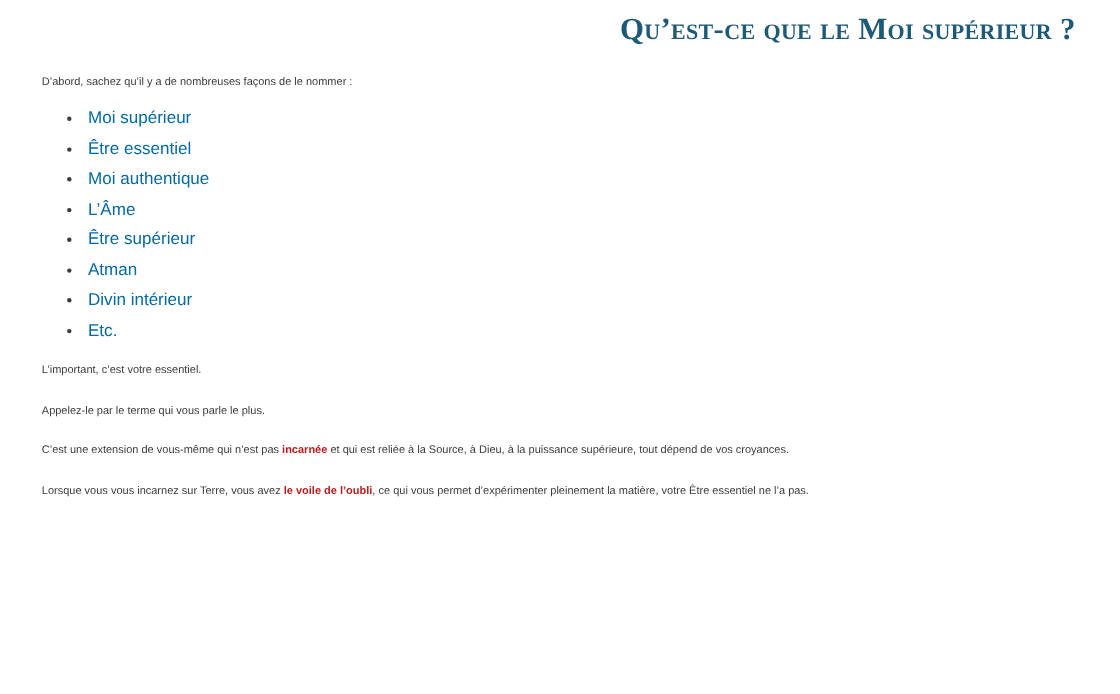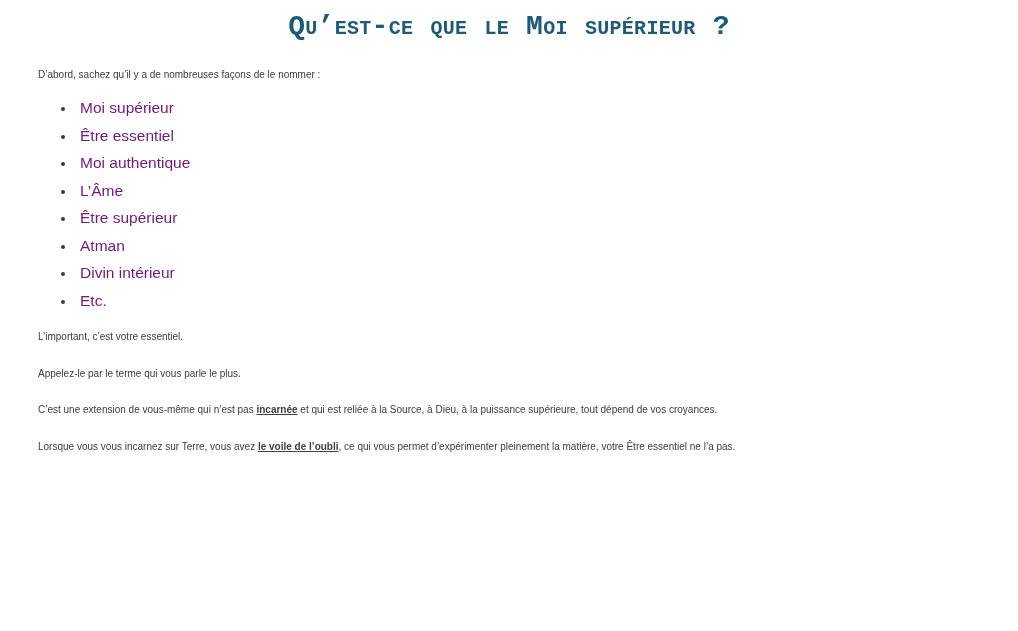--- a/index.html
+++ b/index.html
@@ -15,23 +15,23 @@
     overflow: hidden;
   }
   .page {
     width: 1018px;
     height: 631px;
     position: relative;
     box-sizing: border-box;
     padding: 0;
   }
   .article-title {
-    font-family: Liberation Mono, monospace;
+    font-family: Liberation Serif, serif;
     color: #1d5a78;
-    text-align: center;
+    text-align: right;
     font-size: 28px;
     font-weight: bold;
     font-variant: small-caps;
     letter-spacing: 0.3px;
     margin: 10px 0 0 0;
     padding: 0 40px;
     line-height: 1.2;
   }
   .body-wrap {
     padding: 0 38px 0 38px;
@@ -46,32 +46,31 @@
     margin-top: 24px;
   }
   ul.term-list {
     margin: 18px 0 0 0;
     padding-left: 38px;
     list-style-type: disc;
   }
   ul.term-list li {
     font-size: 15.5px;
     line-height: 1.0;
-    color: #701a75;
+    color: #0369a1;
     margin: 0 0 12px 0;
     padding-left: 4px;
   }
   ul.term-list li::marker {
     color: #3b3b3b;
     font-size: 14px;
   }
   b, strong {
     font-weight: bold;
-    color: #404040;
-    text-decoration: underline;
+    color: #b91c1c;
   }
 </style>
 </head>
 <body>
 
 <div class="page">
 
   <h1 class="article-title">Qu’est-ce que le Moi supérieur ?</h1>
 
   <div class="body-wrap">

